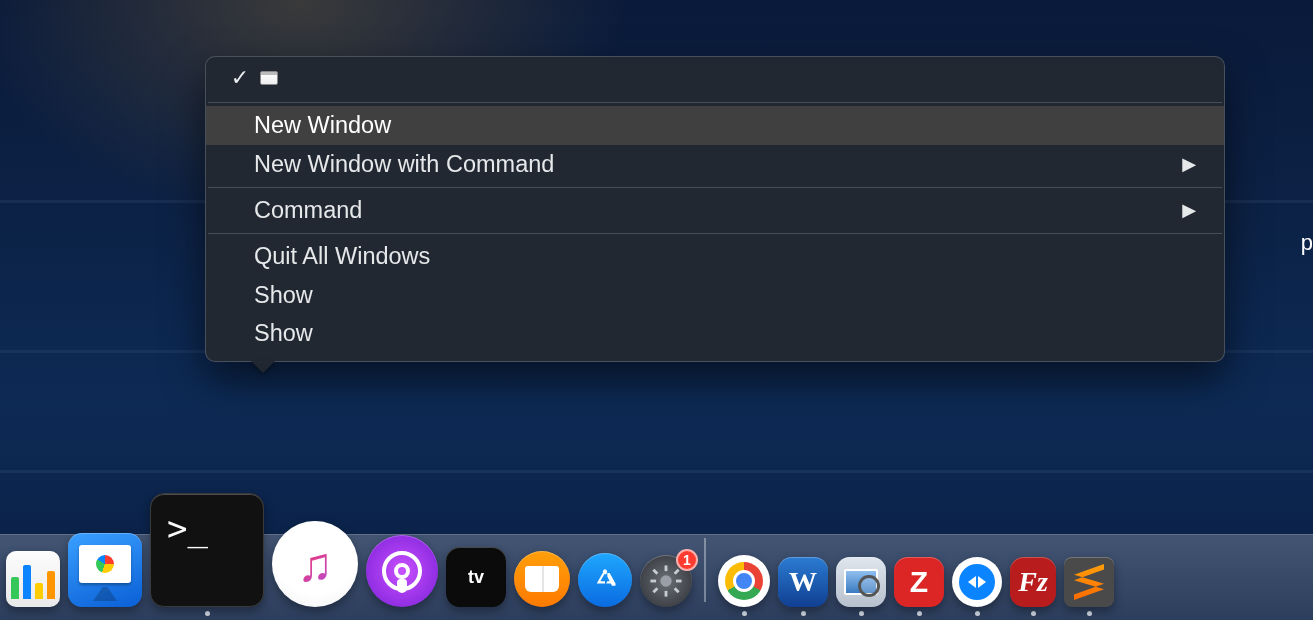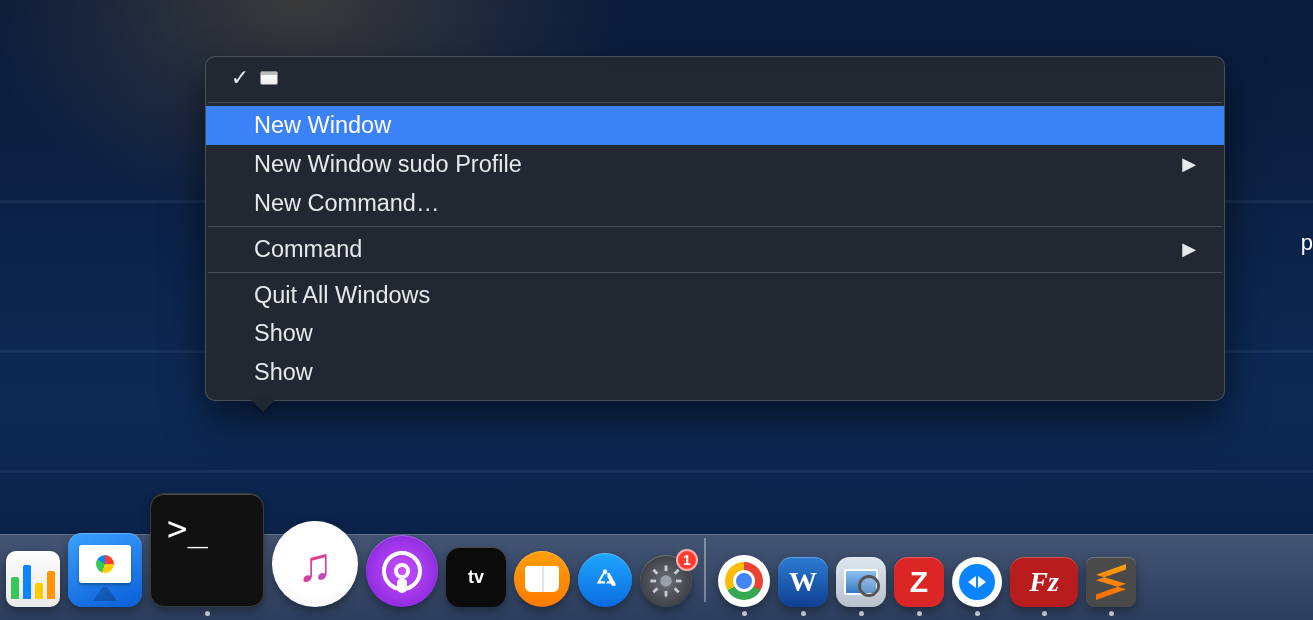--- a/index.html
+++ b/index.html
@@ -44,21 +44,21 @@
     display:flex;
     align-items:center;
     justify-content: space-between;
     padding: 3px 24px 3px 48px;
     font-size: 23.5px;
     line-height: 1.4;
     color: #e6e8ea;
     cursor: default;
   }
   .menu-item .arrow { font-size: 18px; color:#e6e8ea; padding-right:4px;}
-  .menu-item.highlight { background: #3b82f6; color:#fff; }
+  .menu-item.highlight { background: #404040; color:#fff; }
   .menu-tail {
     position:absolute;
     bottom:-12px; left:45px;
     width:0; height:0;
     border-left:12px solid transparent;
     border-right:12px solid transparent;
     border-top:12px solid rgba(34,40,50,0.97);
     filter: drop-shadow(0 2px 2px rgba(0,0,0,0.4));
   }
 
@@ -107,21 +107,21 @@
   .s5 { width:72px; height:72px;}
   .s6 { width:60px; height:60px;}
   .s7 { width:56px; height:56px;}
   .s8 { width:54px; height:54px;}
   .s9 { width:52px; height:52px;}
   .s10{ width:52px; height:52px;}
   .s11{ width:50px; height:50px;}
   .s12{ width:50px; height:50px;}
   .s13{ width:50px; height:50px;}
   .s14{ width:50px; height:50px;}
-  .s15{ width:68px; height:50px;}
+  .s15{ width:46px; height:50px;}
   .s16{ width:50px; height:50px;}
   
   .numbers { background: linear-gradient(#fdfdfd,#e9e9e9); display:flex; align-items:flex-end; justify-content:center; gap:4px; padding-bottom:8px;}
   .numbers span { width:8px; border-radius:2px 2px 0 0;}
   .numbers .b1{height:22px;background:#34c759;} .numbers .b2{height:34px;background:#0a84ff;} .numbers .b3{height:16px;background:#ffcc00;} .numbers .b4{height:28px;background:#ff9500;}
   .keynote { background: linear-gradient(160deg,#3aa0ff,#0a5fd6); }
   .keynote-inner { width:52px; height:38px; background:#fff; border-radius:3px; box-shadow:0 2px 3px rgba(0,0,0,.3); transform: translateY(-6px); display:flex; align-items:center; justify-content:center;}
   .keynote-stand { position:absolute; bottom:6px; width:24px; height:14px; background: rgba(0,0,0,0.2); clip-path: polygon(40% 0,60% 0,100% 100%,0 100%);}
   .pie { width:18px;height:18px;border-radius:50%;background:conic-gradient(#ff3b30 0 90deg,#ffcc00 90deg 200deg,#34c759 200deg 300deg,#0a84ff 300deg 360deg);}
   .terminal { background:#111; border:1px solid #3a3a3a;}
@@ -170,25 +170,22 @@
   <div class="menu-header">
     <span class="checkmark">✓</span>
     <span class="term-icon"></span>
   </div>
   <div class="menu-sep"></div>
 
   <div class="menu-item highlight">
     <span>New Window</span>
   </div>
   <div class="menu-item">
-    <span>New Window sudo Profile</span>
+    <span>New Window with Command</span>
     <span class="arrow">▶</span>
-  </div>
-  <div class="menu-item">
-    <span>New Command…</span>
   </div>
 
   <div class="menu-sep"></div>
   <div class="menu-item">
     <span>Command</span>
     <span class="arrow">▶</span>
   </div>
 
   <div class="menu-sep"></div>
   <div class="menu-item">

